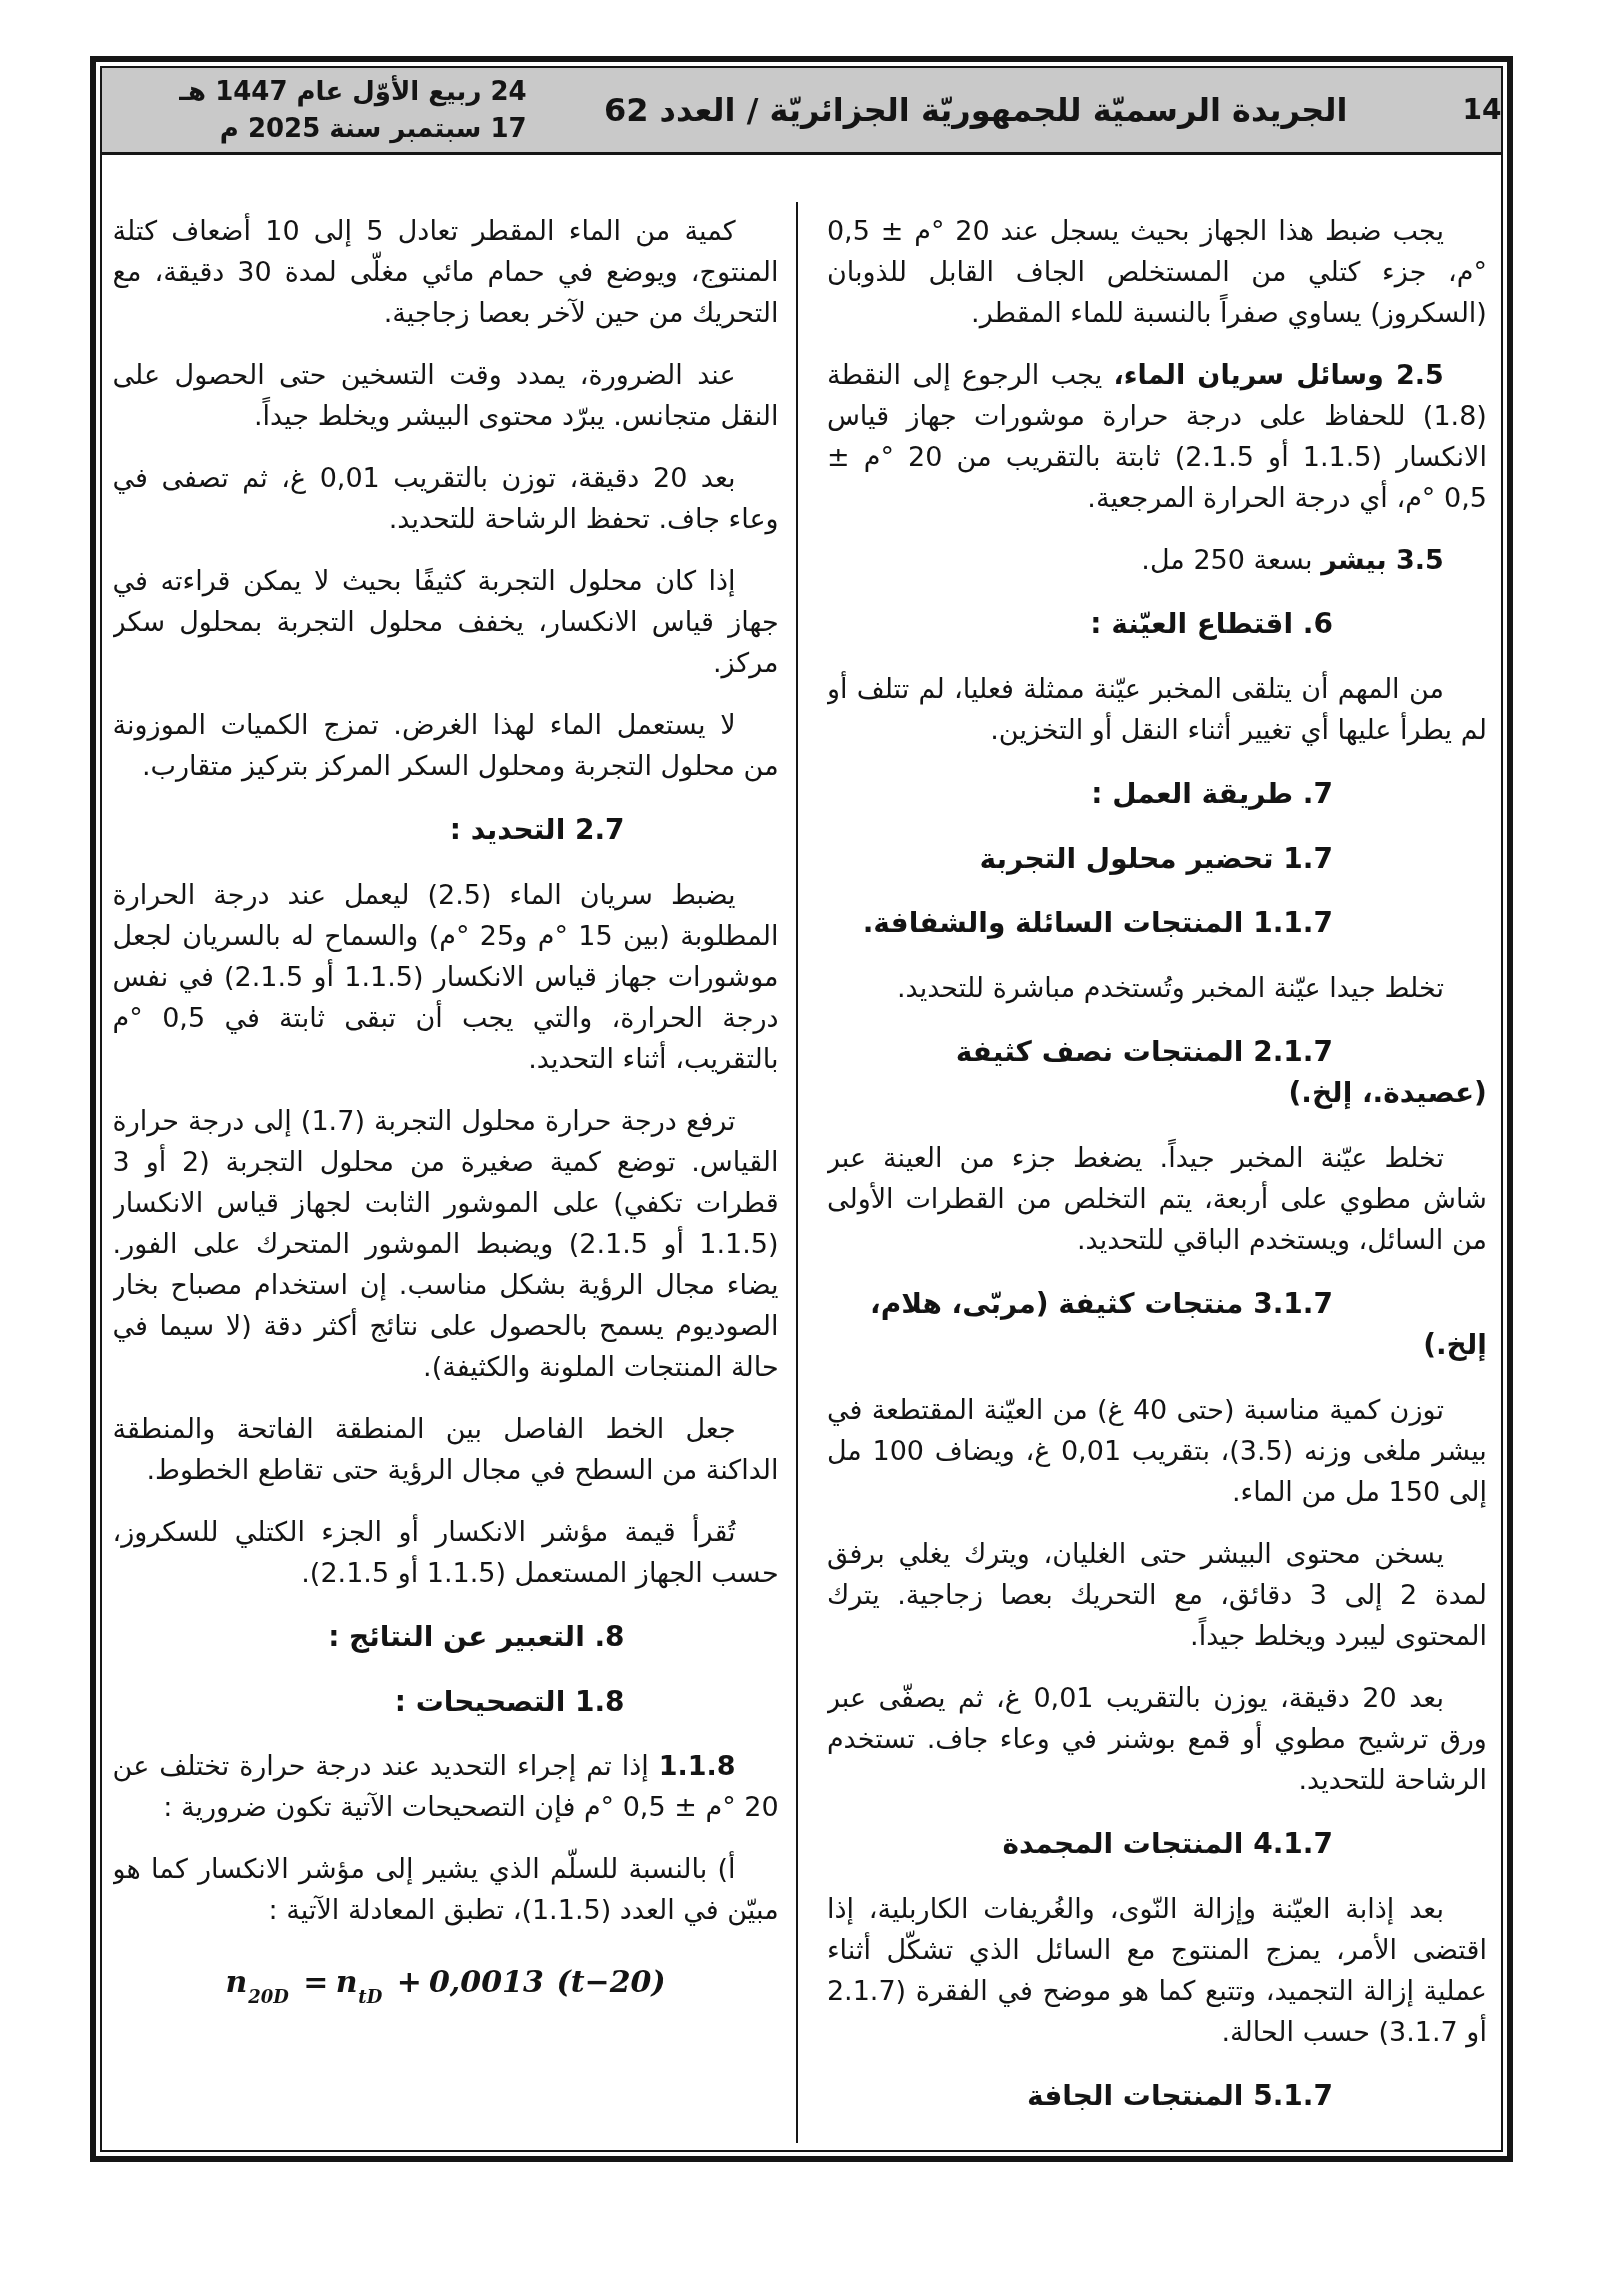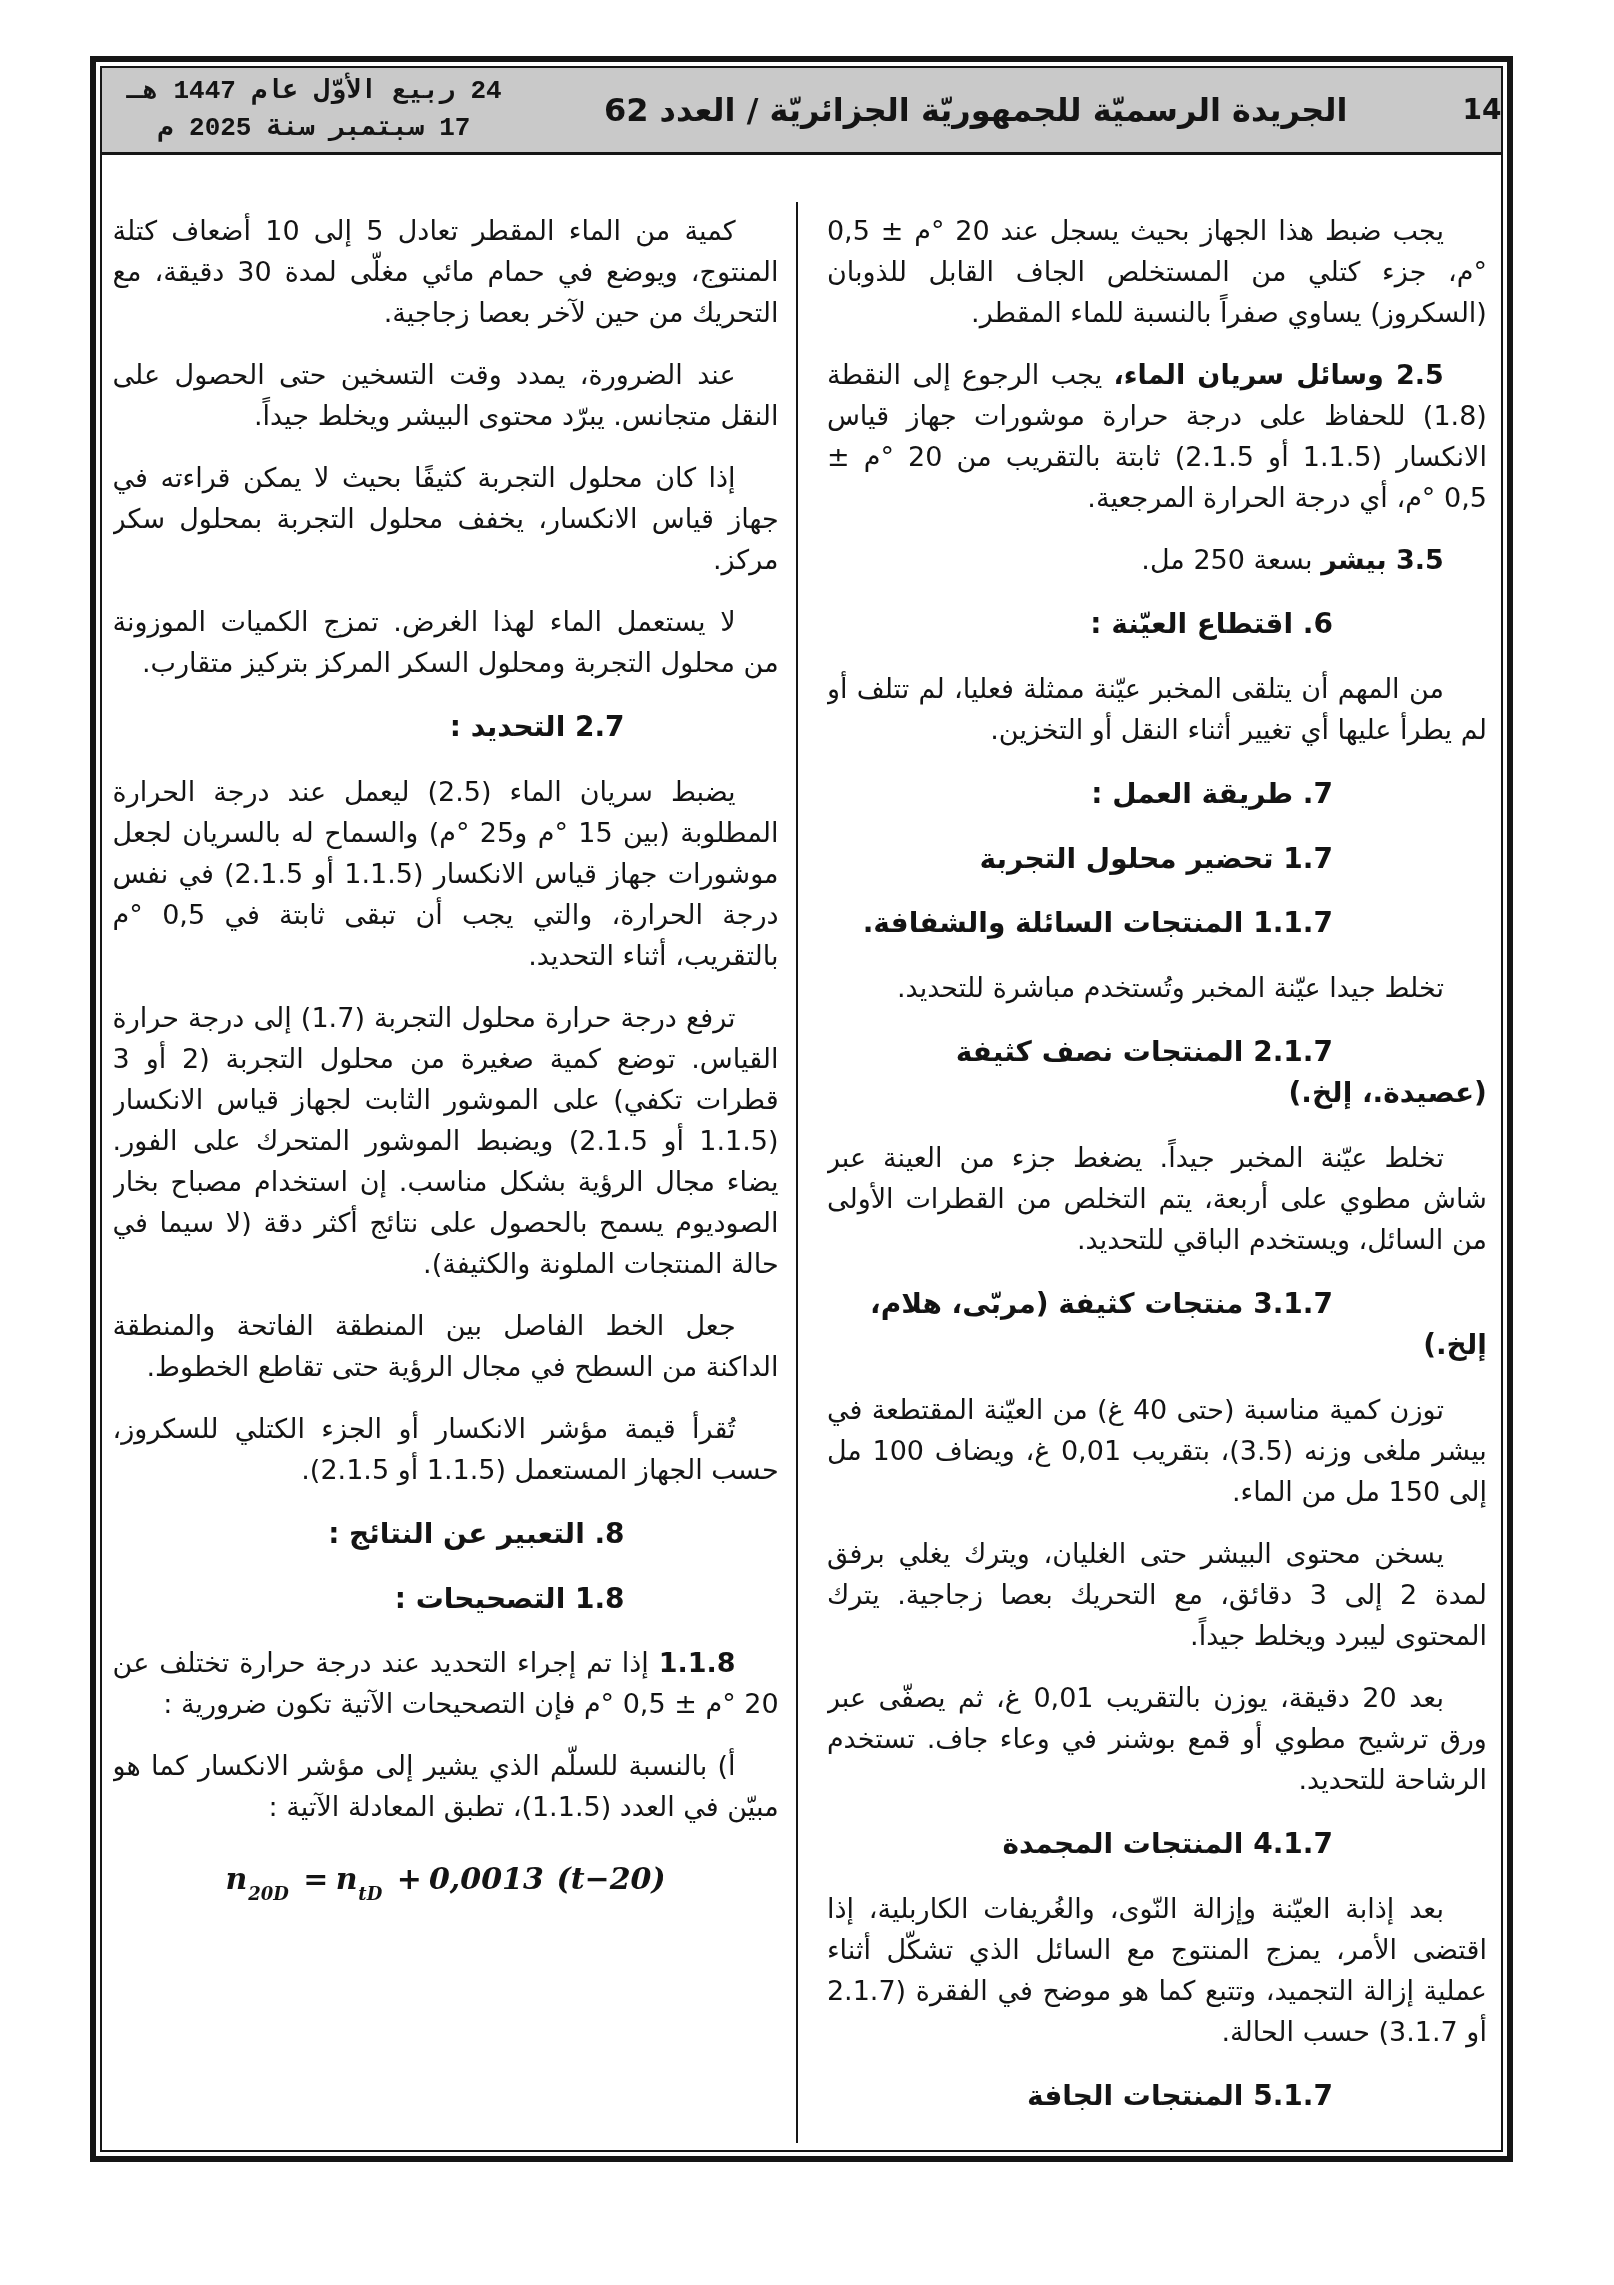--- a/index.html
+++ b/index.html
@@ -38,24 +38,22 @@
     direction:ltr;
   }
   .masthead .mh-title{
     flex:1;
     text-align:right;
     font-size:32px;font-weight:bold;
     letter-spacing:0;
   }
   .masthead .mh-dates{
     width:425px;
-    text-align:center;
     font-size:26px;font-weight:bold;
     line-height:37px;
-    font-family:Liberation Mono, monospace;
   }
   .content{
     position:absolute;left:0;right:0;top:87px;bottom:0;
     overflow:hidden;
   }
   .col-divider{
     position:absolute;
     left:694px;width:2.7px;
     top:47px;bottom:7.2px;
     background:#161616;
@@ -145,20 +143,21 @@
             <p>بعد إذابة العيّنة وإزالة النّوى، والغُريفات الكاربلية، إذا اقتضى الأمر، يمزج المنتوج مع السائل الذي تشكّل أثناء عملية إزالة التجميد، وتتبع كما هو موضح في الفقرة (2.1.7 أو 3.1.7) حسب الحالة.</p>
             <h3>5.1.7 المنتجات الجافة</h3>
             <p>يقطع جزء من عيّنة المخبر إلى قطع صغيرة. يزال عند الضرورة النوى، والغريفات الكاربلية، ثم يوزن 10 غ إلى 20 غ من العيّنة في بيشر ملغى وزنه بتقريب 0,01 غ، وإضافة</p>
           </div>
       </div>
 
       <div class="col col-left">
         <div class="blocks" id="blocks-left">
             <p>كمية من الماء المقطر تعادل 5 إلى 10 أضعاف كتلة المنتوج، ويوضع في حمام مائي مغلّى لمدة 30 دقيقة، مع التحريك من حين لآخر بعصا زجاجية.</p>
             <p>عند الضرورة، يمدد وقت التسخين حتى الحصول على النقل متجانس. يبرّد محتوى البيشر ويخلط جيداً.</p>
+            <p>بعد 20 دقيقة، توزن بالتقريب 0,01 غ، ثم تصفى في وعاء جاف. تحفظ الرشاحة للتحديد.</p>
             <p>إذا كان محلول التجربة كثيفًا بحيث لا يمكن قراءته في جهاز قياس الانكسار، يخفف محلول التجربة بمحلول سكر مركز.</p>
             <p>لا يستعمل الماء لهذا الغرض. تمزج الكميات الموزونة من محلول التجربة ومحلول السكر المركز بتركيز متقارب.</p>
             <h3>2.7 التحديد :</h3>
             <p>يضبط سريان الماء (2.5) ليعمل عند درجة الحرارة المطلوبة (بين 15 °م و25 °م) والسماح له بالسريان لجعل موشورات جهاز قياس الانكسار (1.1.5 أو 2.1.5) في نفس درجة الحرارة، والتي يجب أن تبقى ثابتة في 0,5 °م بالتقريب، أثناء التحديد.</p>
             <p>ترفع درجة حرارة محلول التجربة (1.7) إلى درجة حرارة القياس. توضع كمية صغيرة من محلول التجربة (2 أو 3 قطرات تكفي) على الموشور الثابت لجهاز قياس الانكسار (1.1.5 أو 2.1.5) ويضبط الموشور المتحرك على الفور. يضاء مجال الرؤية بشكل مناسب. إن استخدام مصباح بخار الصوديوم يسمح بالحصول على نتائج أكثر دقة (لا سيما في حالة المنتجات الملونة والكثيفة).</p>
             <p>جعل الخط الفاصل بين المنطقة الفاتحة والمنطقة الداكنة من السطح في مجال الرؤية حتى تقاطع الخطوط.</p>
             <p>تُقرأ قيمة مؤشر الانكسار أو الجزء الكتلي للسكروز، حسب الجهاز المستعمل (1.1.5 أو 2.1.5).</p>
             <h3>8. التعبير عن النتائج :</h3>
             <h3>1.8 التصحيحات :</h3>
             <p><b>1.1.8</b> إذا تم إجراء التحديد عند درجة حرارة تختلف عن 20 °م ± 0,5 °م  فإن التصحيحات الآتية تكون ضرورية :</p>

